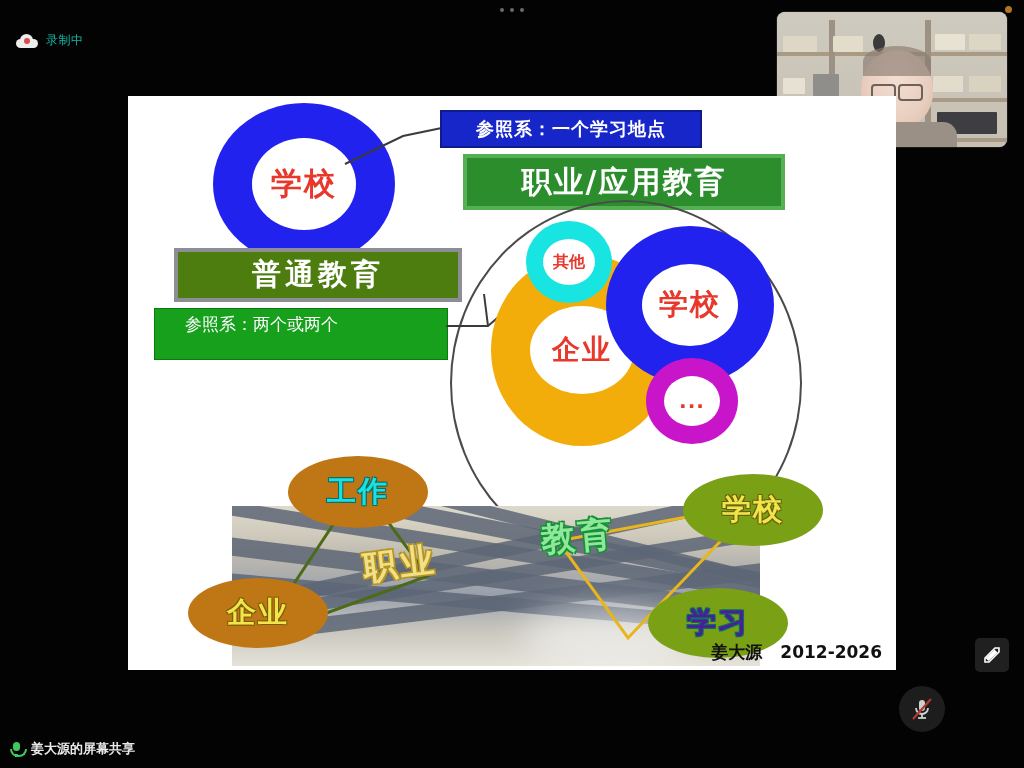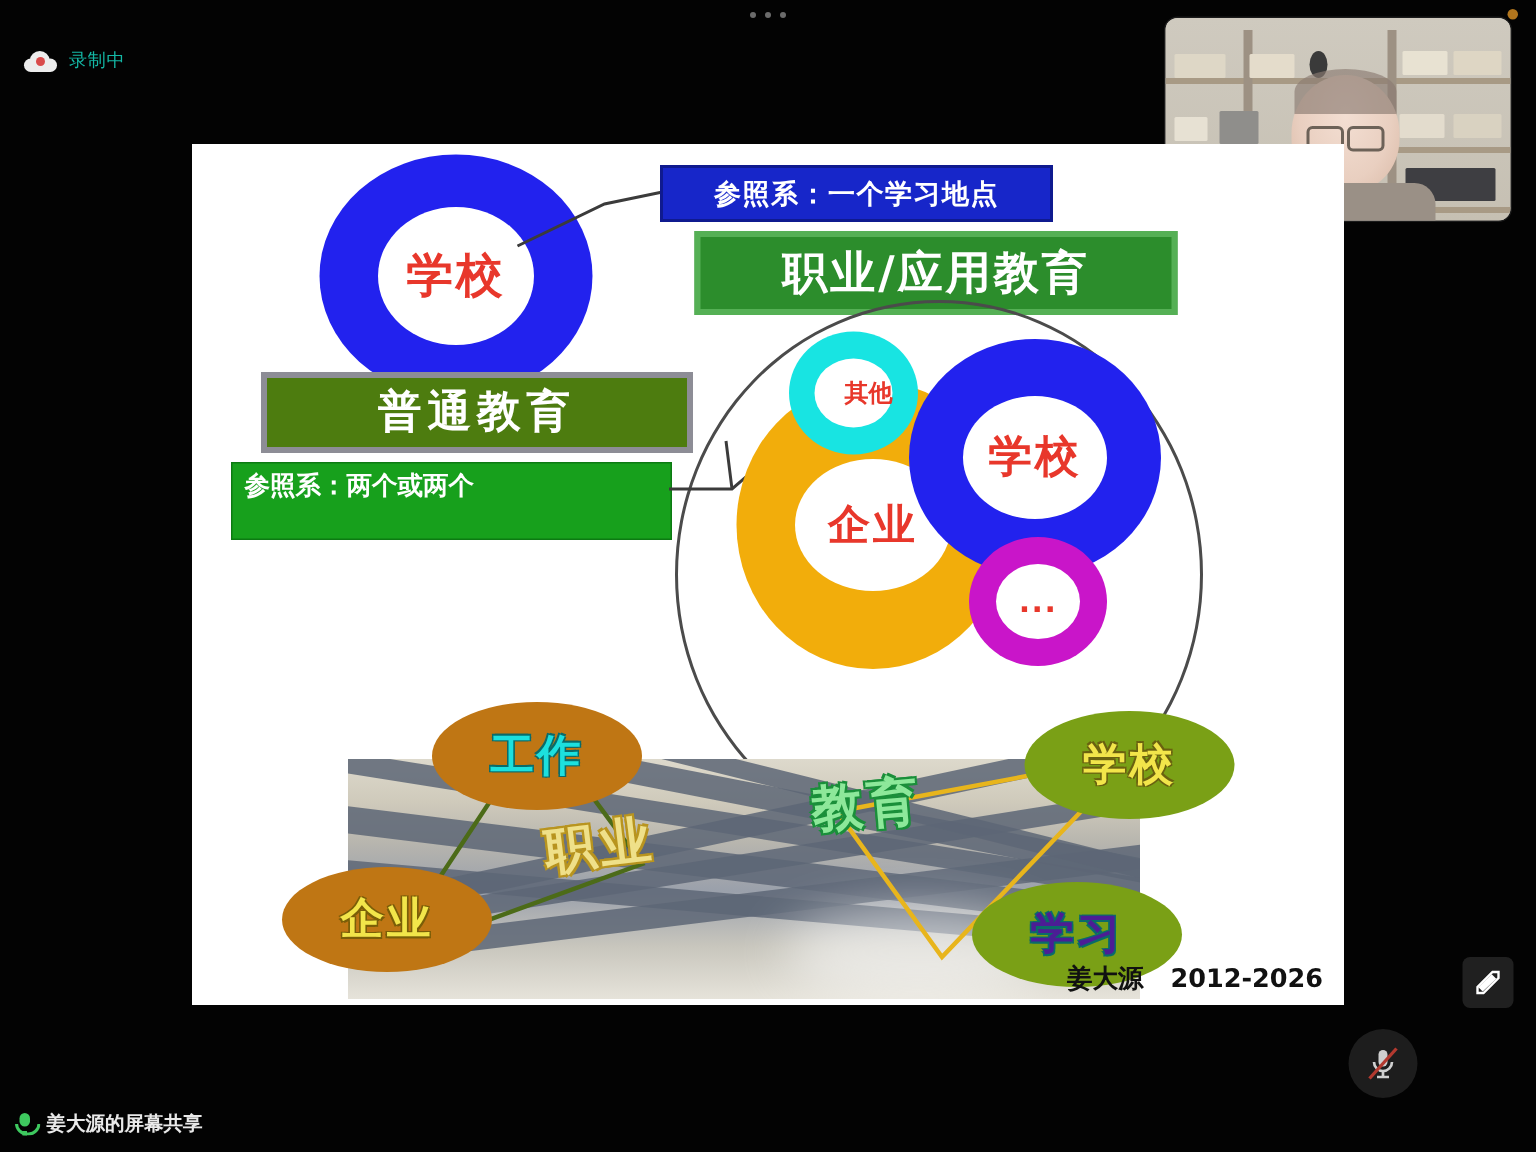--- a/index.html
+++ b/index.html
@@ -65,41 +65,41 @@
   .leader1{position:absolute;left:215px;top:22px;width:120px;height:48px;}
 
   
   .banner-general{position:absolute;left:46px;top:152px;width:280px;height:46px;
     background:#4d7c0f;border:4px solid #8d8d96;display:flex;align-items:center;justify-content:center;}
   .banner-general span{color:#fff;font-size:29px;font-weight:bold;letter-spacing:4px;}
 
   
   .box-ref2{position:absolute;left:26px;top:212px;width:294px;height:52px;background:#17a01c;
     border:1px solid #0c7a12;padding:3px 8px;box-sizing:border-box;}
-  .box-ref2 .l1{color:#fff;font-size:17px;font-weight:bold;line-height:24px;}
+  .box-ref2 .l1{color:#fff;font-size:17px;font-weight:normal;line-height:24px;margin-left:22px;}
   .box-ref2 .l2{color:#fff;font-size:17px;font-weight:bold;line-height:24px;padding-left:58px;}
 
   
   .box-ref1{position:absolute;left:312px;top:14px;width:258px;height:34px;background:#1726c9;
     border:2px solid #0f1a8f;display:flex;align-items:center;justify-content:center;}
   .box-ref1 span{color:#fff;font-size:18px;font-weight:bold;letter-spacing:1px;}
 
   
   .banner-voc{position:absolute;left:310px;top:58px;width:314px;height:48px;background:#2c8d2c;
     border:4px solid #55b055;display:flex;align-items:center;justify-content:center;margin-left:25px;}
   .banner-voc span{color:#fff;font-size:30px;font-weight:bold;letter-spacing:2px;}
 
   
   .bigcircle{position:absolute;left:322px;top:104px;width:348px;height:362px;border-radius:50%;
     border:2px solid #4b4b4b;}
 
   .circ{position:absolute;border-radius:50%;display:flex;align-items:center;justify-content:center;}
   .circ .hole{border-radius:50%;background:#fff;display:flex;align-items:center;justify-content:center;}
   .c-other{left:398px;top:125px;width:86px;height:82px;background:#18e4e2;z-index:3;}
-  .c-other .hole{width:52px;height:46px;justify-content:flex-end;}
+  .c-other .hole{width:52px;height:46px;}
   .c-other .hole span{color:#e8372b;font-size:16px;font-weight:bold;}
   .c-school{left:478px;top:130px;width:168px;height:158px;background:#2222ee;z-index:2;}
   .c-school .hole{width:96px;height:82px;}
   .c-school .hole span{color:#e8372b;font-size:29px;font-weight:bold;letter-spacing:2px;}
   .c-company{left:363px;top:158px;width:182px;height:192px;background:#f2ad0b;z-index:1;}
   .c-company .hole{width:104px;height:88px;}
   .c-company .hole span{color:#e8372b;font-size:28px;font-weight:bold;letter-spacing:2px;}
   .c-dots{left:518px;top:262px;width:92px;height:86px;background:#c915c9;z-index:3;}
   .c-dots .hole{width:56px;height:50px;}
   .c-dots .hole span{color:#e8372b;font-size:20px;font-weight:bold;letter-spacing:1px;}
@@ -108,21 +108,21 @@
   .leader2{position:absolute;left:316px;top:190px;width:90px;height:70px;}
 
   
   .photo{position:absolute;left:104px;top:410px;width:528px;height:160px;overflow:hidden;
     background:linear-gradient(#ddd9cc 0%,#cfcabb 18%,#b7b5ae 35%,#9aa0ab 55%,#c8c6bd 78%,#e6e3da 100%);}
   .road{position:absolute;background:#5d6676;opacity:.85;}
   .photo .glow{position:absolute;left:55%;top:62%;width:180px;height:60px;background:#fff;
     filter:blur(16px);opacity:.55;border-radius:50%;}
 
   .ell{position:absolute;border-radius:50%;display:flex;align-items:center;justify-content:center;}
-  .e-work{left:160px;top:372px;width:140px;height:72px;background:#bf7614;}
+  .e-work{left:160px;top:360px;width:140px;height:72px;background:#bf7614;}
   .e-work span{color:#1ce0de;font-size:29px;font-weight:bold;letter-spacing:2px;
     text-shadow:-1px -1px 0 #0a6b6a,1px -1px 0 #0a6b6a,-1px 1px 0 #0a6b6a,1px 1px 0 #0a6b6a;}
   .e-company{left:60px;top:482px;width:140px;height:70px;background:#bf7614;}
   .e-company span{color:#f2e54a;font-size:29px;font-weight:bold;letter-spacing:2px;
     text-shadow:-1px -1px 0 #7a5e08,1px -1px 0 #7a5e08,-1px 1px 0 #7a5e08,1px 1px 0 #7a5e08;}
   .e-school{left:555px;top:378px;width:140px;height:72px;background:#7aa016;}
   .e-school span{color:#f2e54a;font-size:29px;font-weight:bold;letter-spacing:2px;
     text-shadow:-1px -1px 0 #6a6110,1px -1px 0 #6a6110,-1px 1px 0 #6a6110,1px 1px 0 #6a6110;}
   .e-learn{left:520px;top:492px;width:140px;height:70px;background:#7aa016;}
   .e-learn span{color:#4c1d95;font-size:29px;font-weight:bold;letter-spacing:2px;

